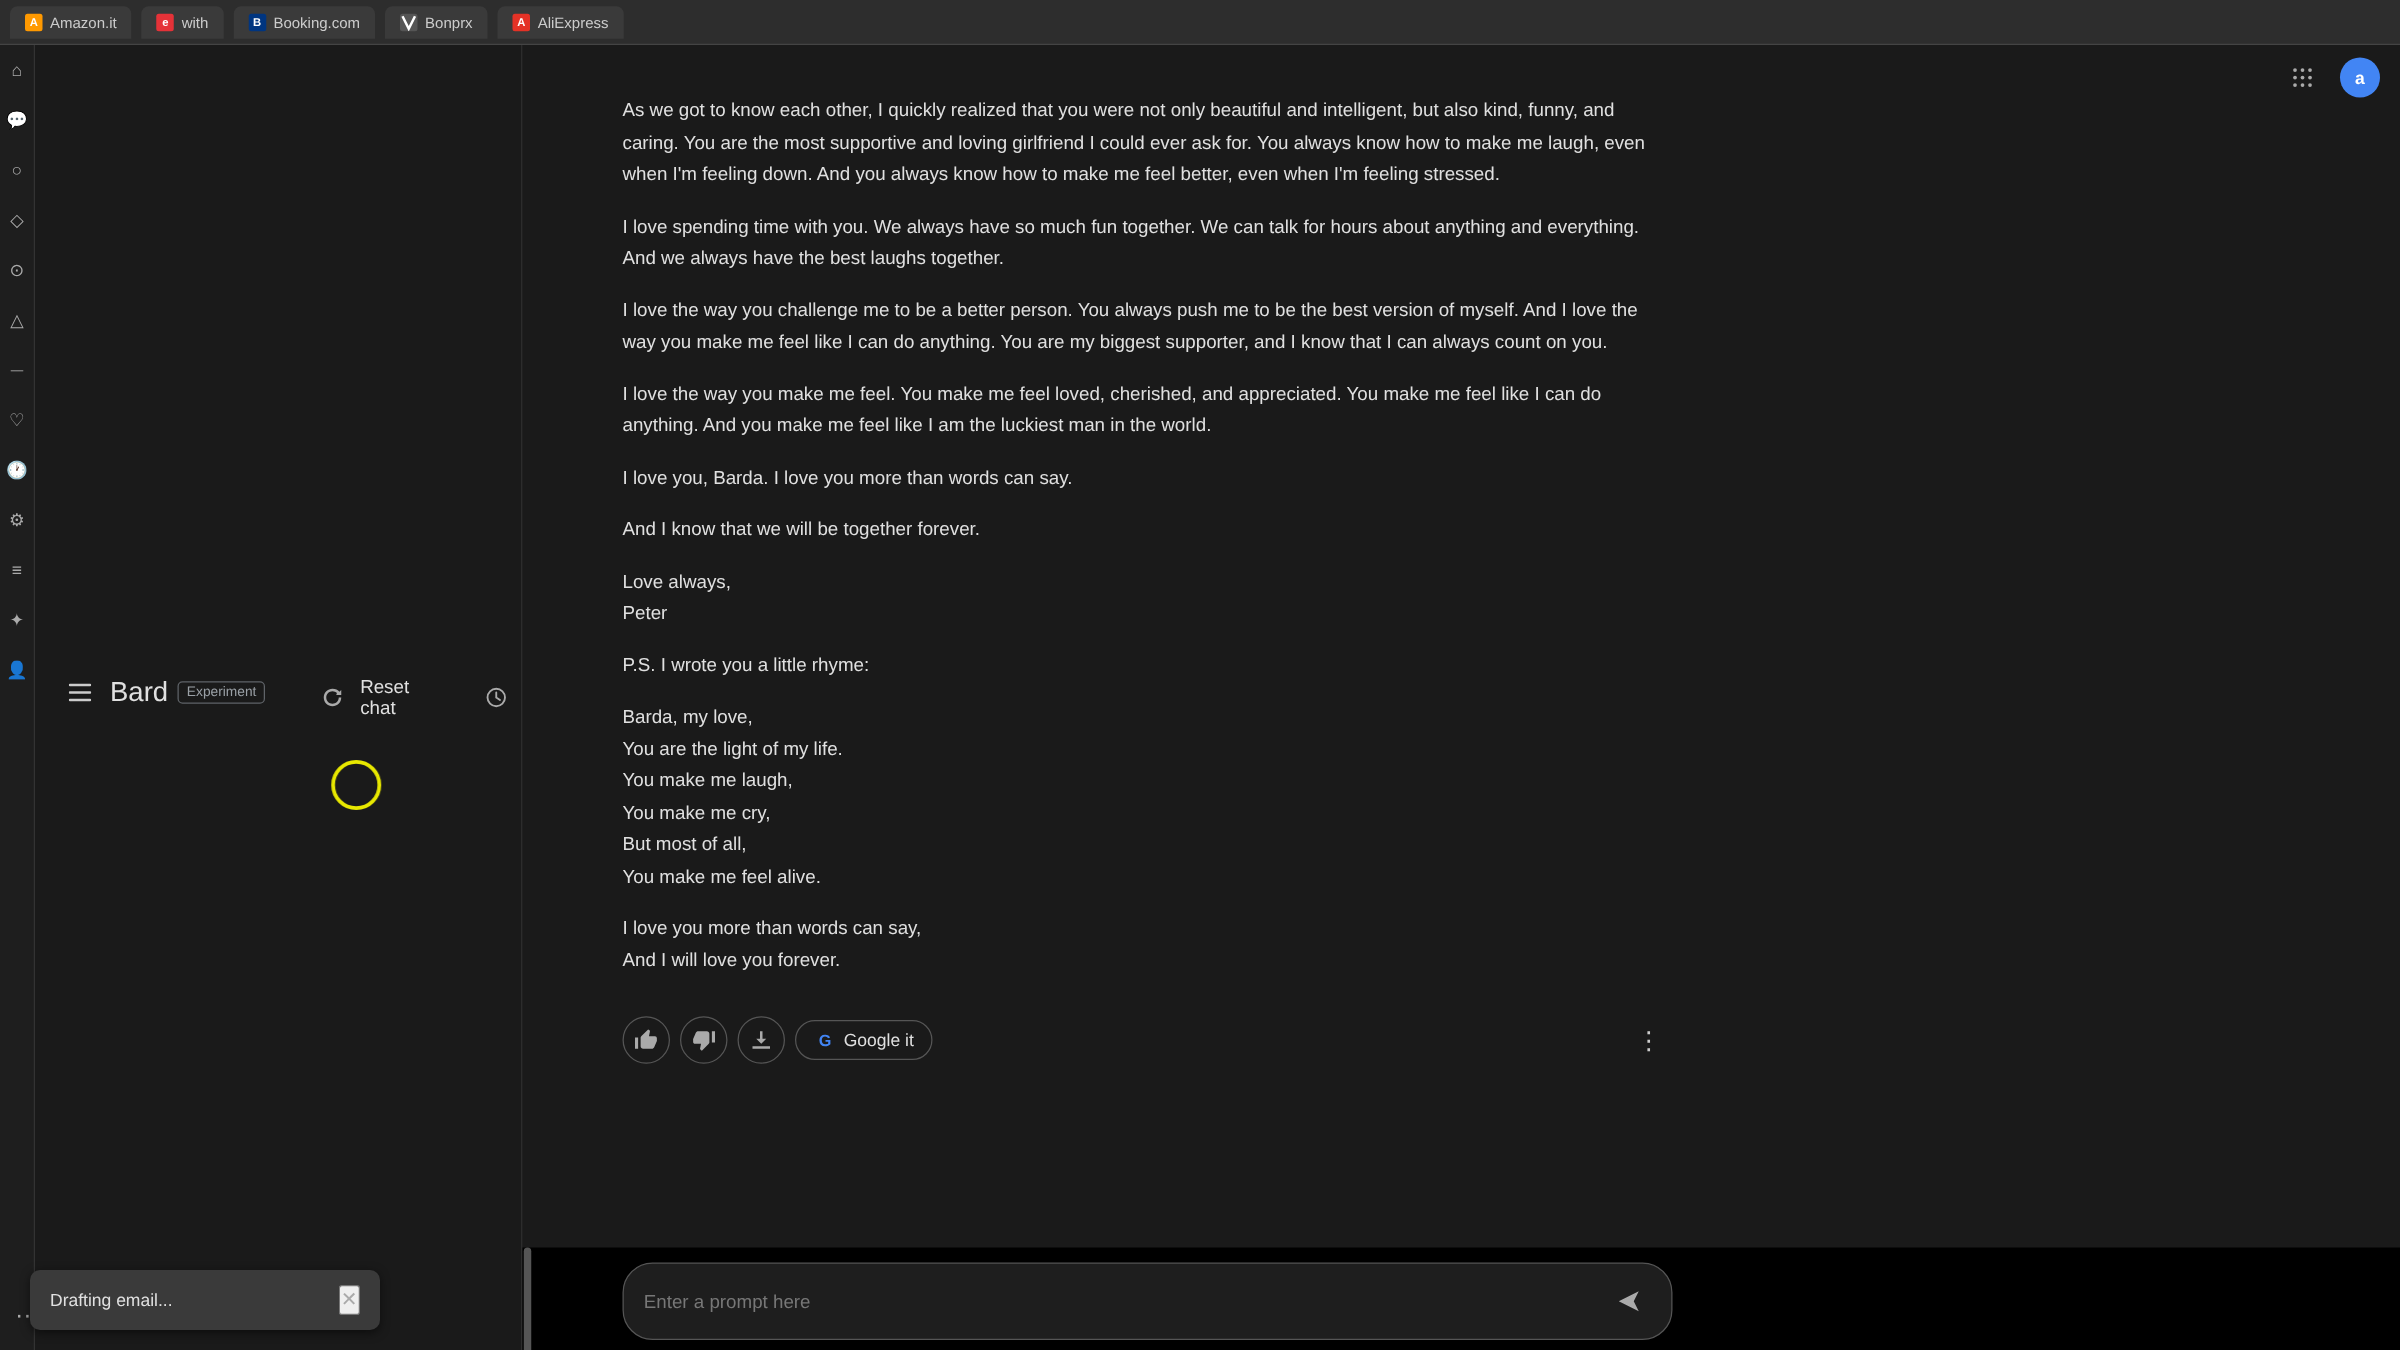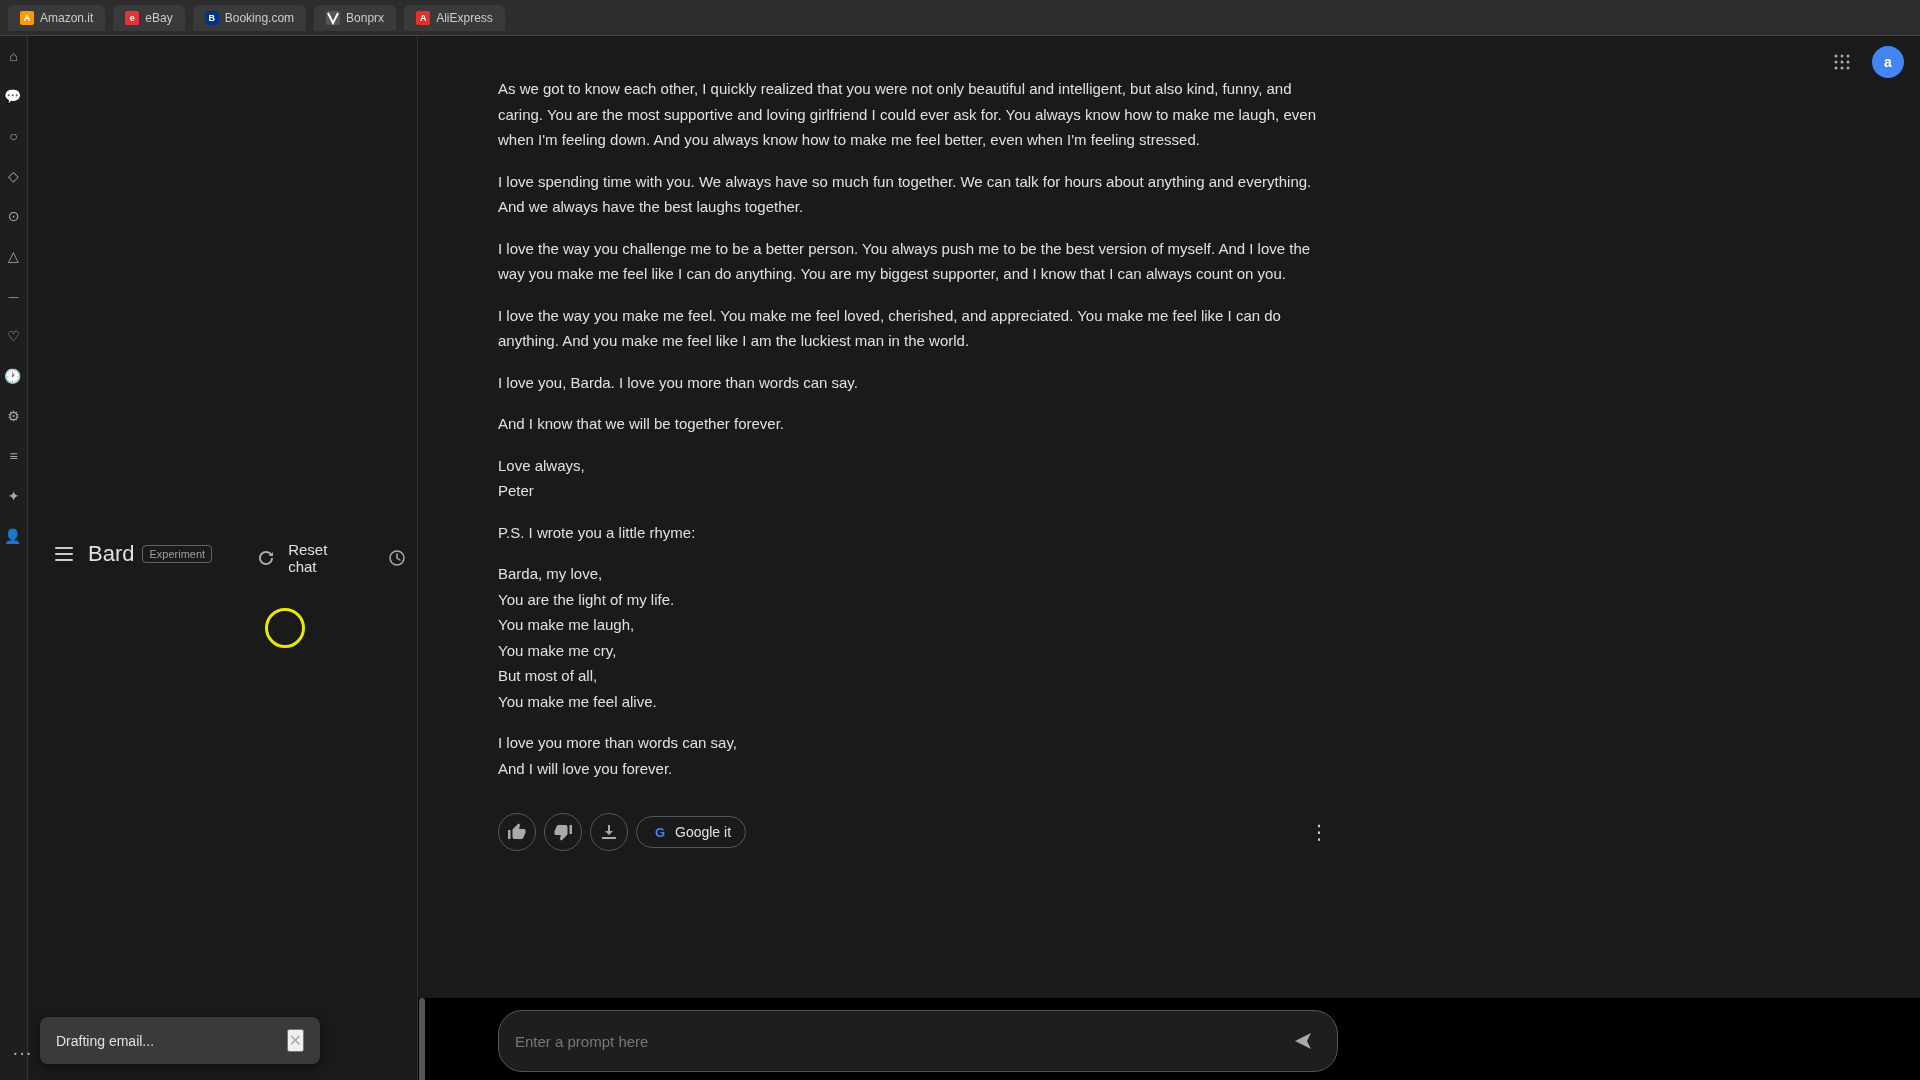--- a/index.html
+++ b/index.html
@@ -322,21 +322,21 @@
       color: #777;
       padding: 6px 0 12px;
       max-width: 840px;
       margin: 0 auto;
     }
 
     
     .toast-bar {
       position: fixed;
       bottom: 16px;
-      left: 40px;
+      left: 24px;
       background: #3a3a3a;
       border-radius: 8px;
       padding: 12px 16px;
       display: flex;
       align-items: center;
       gap: 12px;
       font-size: 14px;
       color: #e0e0e0;
       width: 280px;
       box-shadow: 0 2px 8px rgba(0,0,0,0.5);
@@ -374,21 +374,21 @@
 </head>
 <body>
 
 <div class="browser-bar">
   <div class="tab">
     <span class="favicon" style="background:#f90;">A</span>
     <span>Amazon.it</span>
   </div>
   <div class="tab">
     <span class="favicon" style="background:#e53238;">e</span>
-    <span>eBay</span>
+    <span>with</span>
   </div>
   <div class="tab">
     <span class="favicon" style="background:#003580;">B</span>
     <span>Booking.com</span>
   </div>
   <div class="tab">
     <span class="favicon" style="background:#555; position:relative; overflow:hidden;">
         <svg width="14" height="14" viewBox="0 0 14 14">
           <path d="M2 2 L7 12 L12 2" stroke="white" stroke-width="2" fill="none"></path>
         </svg>

